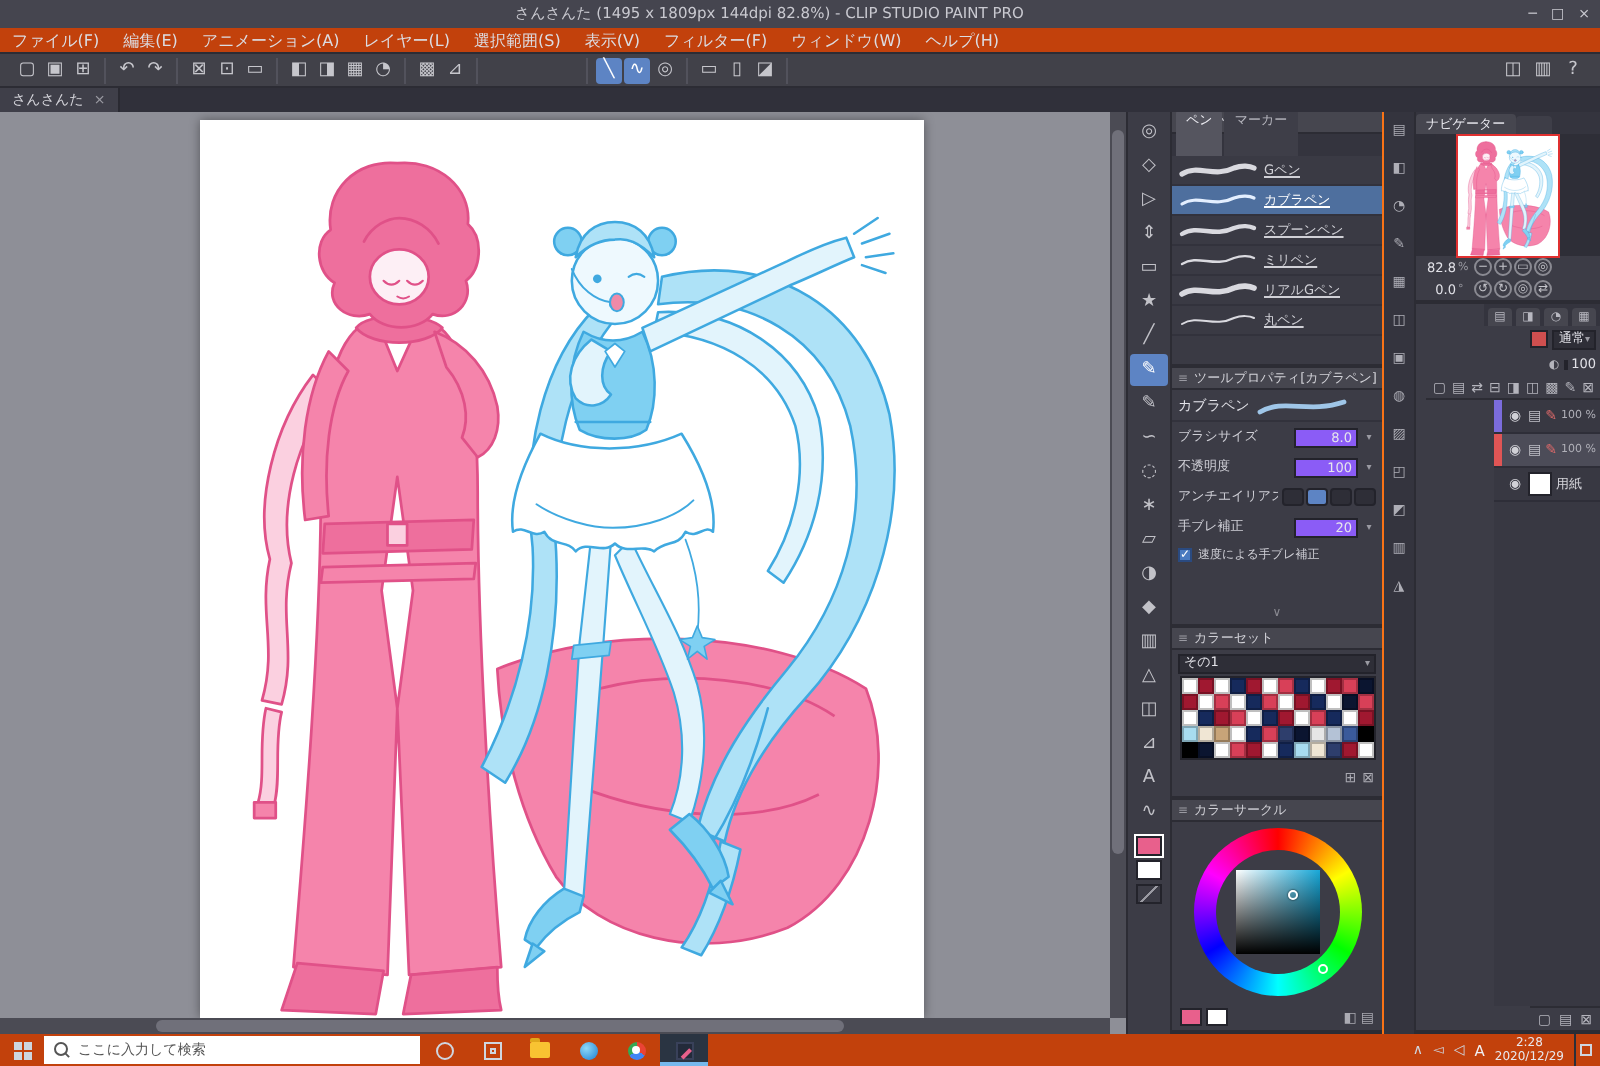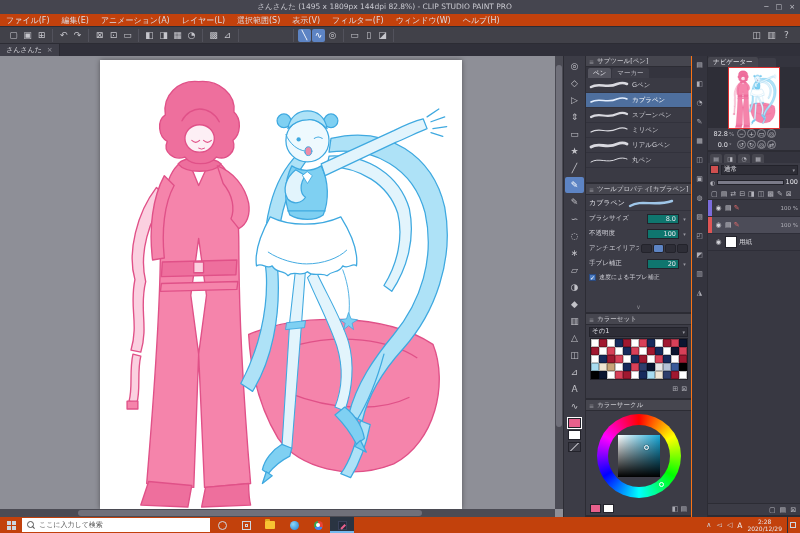--- a/index.html
+++ b/index.html
@@ -42,35 +42,35 @@
   .chip.main{outline:1px solid #fff;}
   .chip.trans{background:linear-gradient(135deg,#3c3c46 45%,#9a9aa2 45%,#9a9aa2 55%,#3c3c46 55%);}
 
   .midcol{width:106px;display:flex;flex-direction:column;background:#3c3c46;border-right:1px solid #f97316;flex:none;}
   .panel{display:flex;flex-direction:column;border-bottom:2px solid #2c2c34;overflow:hidden;}
   .panel-title{height:11px;flex:none;background:#46464f;color:#d2d2d8;font-size:6.5px;line-height:11px;padding:0 3px;display:flex;gap:3px;align-items:center;border-bottom:1px solid #2c2c34;white-space:nowrap;}
   .menu-glyph{color:#9a9aa2;font-size:6px;}
 
   .subtool-panel{flex:0 0 128px;}
   .subtool-tabs{height:11px;flex:none;background:#34343e;display:flex;align-items:flex-end;gap:1px;padding:0 2px;}
-  .st-tab{font-size:6.5px;color:#b8b8c0;background:#3e3e48;padding:1px 5px 0;border-radius:2px 2px 0 0;white-space:nowrap;}
+  .st-tab{font-size:6.5px;color:#b8b8c0;background:#3e3e48;padding:1px 5px 13px;border-radius:2px 2px 0 0;white-space:nowrap;}
   .st-tab.active{background:#55555f;color:#ececf2;}
   .brush-list{flex:1;background:#3a3a44;}
   .brush-row{height:15px;display:flex;align-items:center;gap:3px;padding:0 3px;border-bottom:1px solid #32323c;}
   .brush-row.selected{background:#4e6f9e;}
   .brush-row svg{flex:none;}
-  .brush-name{font-size:6.5px;color:#d0d0d6;white-space:nowrap;overflow:hidden;}
+  .brush-name{font-size:6.5px;color:#d0d0d6;white-space:nowrap;overflow:hidden;text-decoration:underline;}
   .brush-row.selected .brush-name{color:#fff;}
 
   .toolprop-panel{flex:0 0 130px;}
   .prop-brush{height:16px;flex:none;display:flex;align-items:center;gap:3px;padding:0 3px;border-bottom:1px solid #32323c;}
   .prop-brush .bname{font-size:7px;color:#e2e2e8;white-space:nowrap;}
   .prop-row{height:15px;flex:none;display:flex;align-items:center;gap:2px;padding:0 3px;}
   .prop-label{flex:1;font-size:6.5px;color:#cfcfd6;white-space:nowrap;overflow:hidden;}
-  .prop-val{width:32px;height:10px;flex:none;background:#0f766e;border:1px solid #23232b;color:#e6e6ec;font-size:6.5px;text-align:right;line-height:8px;padding:0 2px;}
+  .prop-val{width:32px;height:10px;flex:none;background:#8b5cf6;border:1px solid #23232b;color:#e6e6ec;font-size:6.5px;text-align:right;line-height:8px;padding:0 2px;}
   .prop-spin{width:7px;color:#9a9aa2;font-size:5px;text-align:center;flex:none;}
   .aa-group{display:flex;gap:1px;}
   .aa-btn{width:11px;height:9px;background:#2e2e37;border:1px solid #23232b;border-radius:2px;}
   .aa-btn.on{background:#5d84c4;}
   .prop-check{height:13px;flex:none;display:flex;align-items:center;gap:3px;padding:0 3px;}
   .cbox{width:7px;height:7px;flex:none;background:#4a7ac0;border:1px solid #2a4a80;color:#fff;font-size:6px;line-height:6px;text-align:center;}
   .check-label{font-size:6px;color:#cfcfd6;white-space:nowrap;}
   .prop-footer{flex:1;display:flex;align-items:flex-end;justify-content:center;color:#8a8a92;font-size:6px;padding-bottom:2px;}
 
   .colorset-panel{flex:0 0 86px;}
@@ -102,21 +102,21 @@
   .ptab{font-size:6.5px;color:#ececf2;background:#46464f;padding:1px 5px 0;border-radius:2px 2px 0 0;white-space:nowrap;}
   .ptab.ghost{width:18px;background:#3e3e48;height:9px;}
   .nav-thumb{flex:1;background:#2e2e37;display:flex;align-items:center;justify-content:center;}
   .nav-img{width:50px;height:60px;background:#fff;outline:1px solid #e03030;}
   .nav-img svg{display:block;width:100%;height:100%;}
   .nav-row{height:11px;flex:none;display:flex;align-items:center;gap:1px;padding:0 2px;}
   .nav-val{width:18px;font-size:6.5px;color:#e2e2e8;text-align:right;}
   .nav-unit{width:7px;font-size:5.5px;color:#9a9aa2;}
   .nav-btn{width:9px;height:9px;border:1px solid #8a8a92;border-radius:50%;color:#c6c6cc;font-size:6px;line-height:7px;text-align:center;flex:none;}
 
-  .layer-panel{flex:1;}
+  .layer-panel{flex:1;align-items:flex-end;}
   .layer-tabs{height:11px;flex:none;background:#34343e;display:flex;gap:2px;align-items:flex-end;padding:0 2px;}
   .lt-ico{width:12px;height:9px;background:#46464f;border-radius:2px 2px 0 0;color:#b8b8c0;font-size:6px;text-align:center;line-height:9px;}
   .blend-row{height:13px;flex:none;display:flex;align-items:center;gap:2px;padding:0 2px;}
   .blend-swatch{width:9px;height:9px;flex:none;border:1px solid #23232b;}
   .opacity-row{height:12px;flex:none;display:flex;align-items:center;gap:2px;padding:0 2px;}
   .op-ico{font-size:6px;color:#b4b4bc;}
   .op-track{flex:1;height:5px;background:#2e2e37;border:1px solid #23232b;position:relative;}
   .op-fill{position:absolute;inset:0;background:#7a7a88;}
   .op-val{font-size:6.5px;color:#e2e2e8;}
   .layer-cmds{height:12px;flex:none;display:flex;gap:3px;align-items:center;padding:0 3px;border-bottom:1px solid #2c2c34;}

